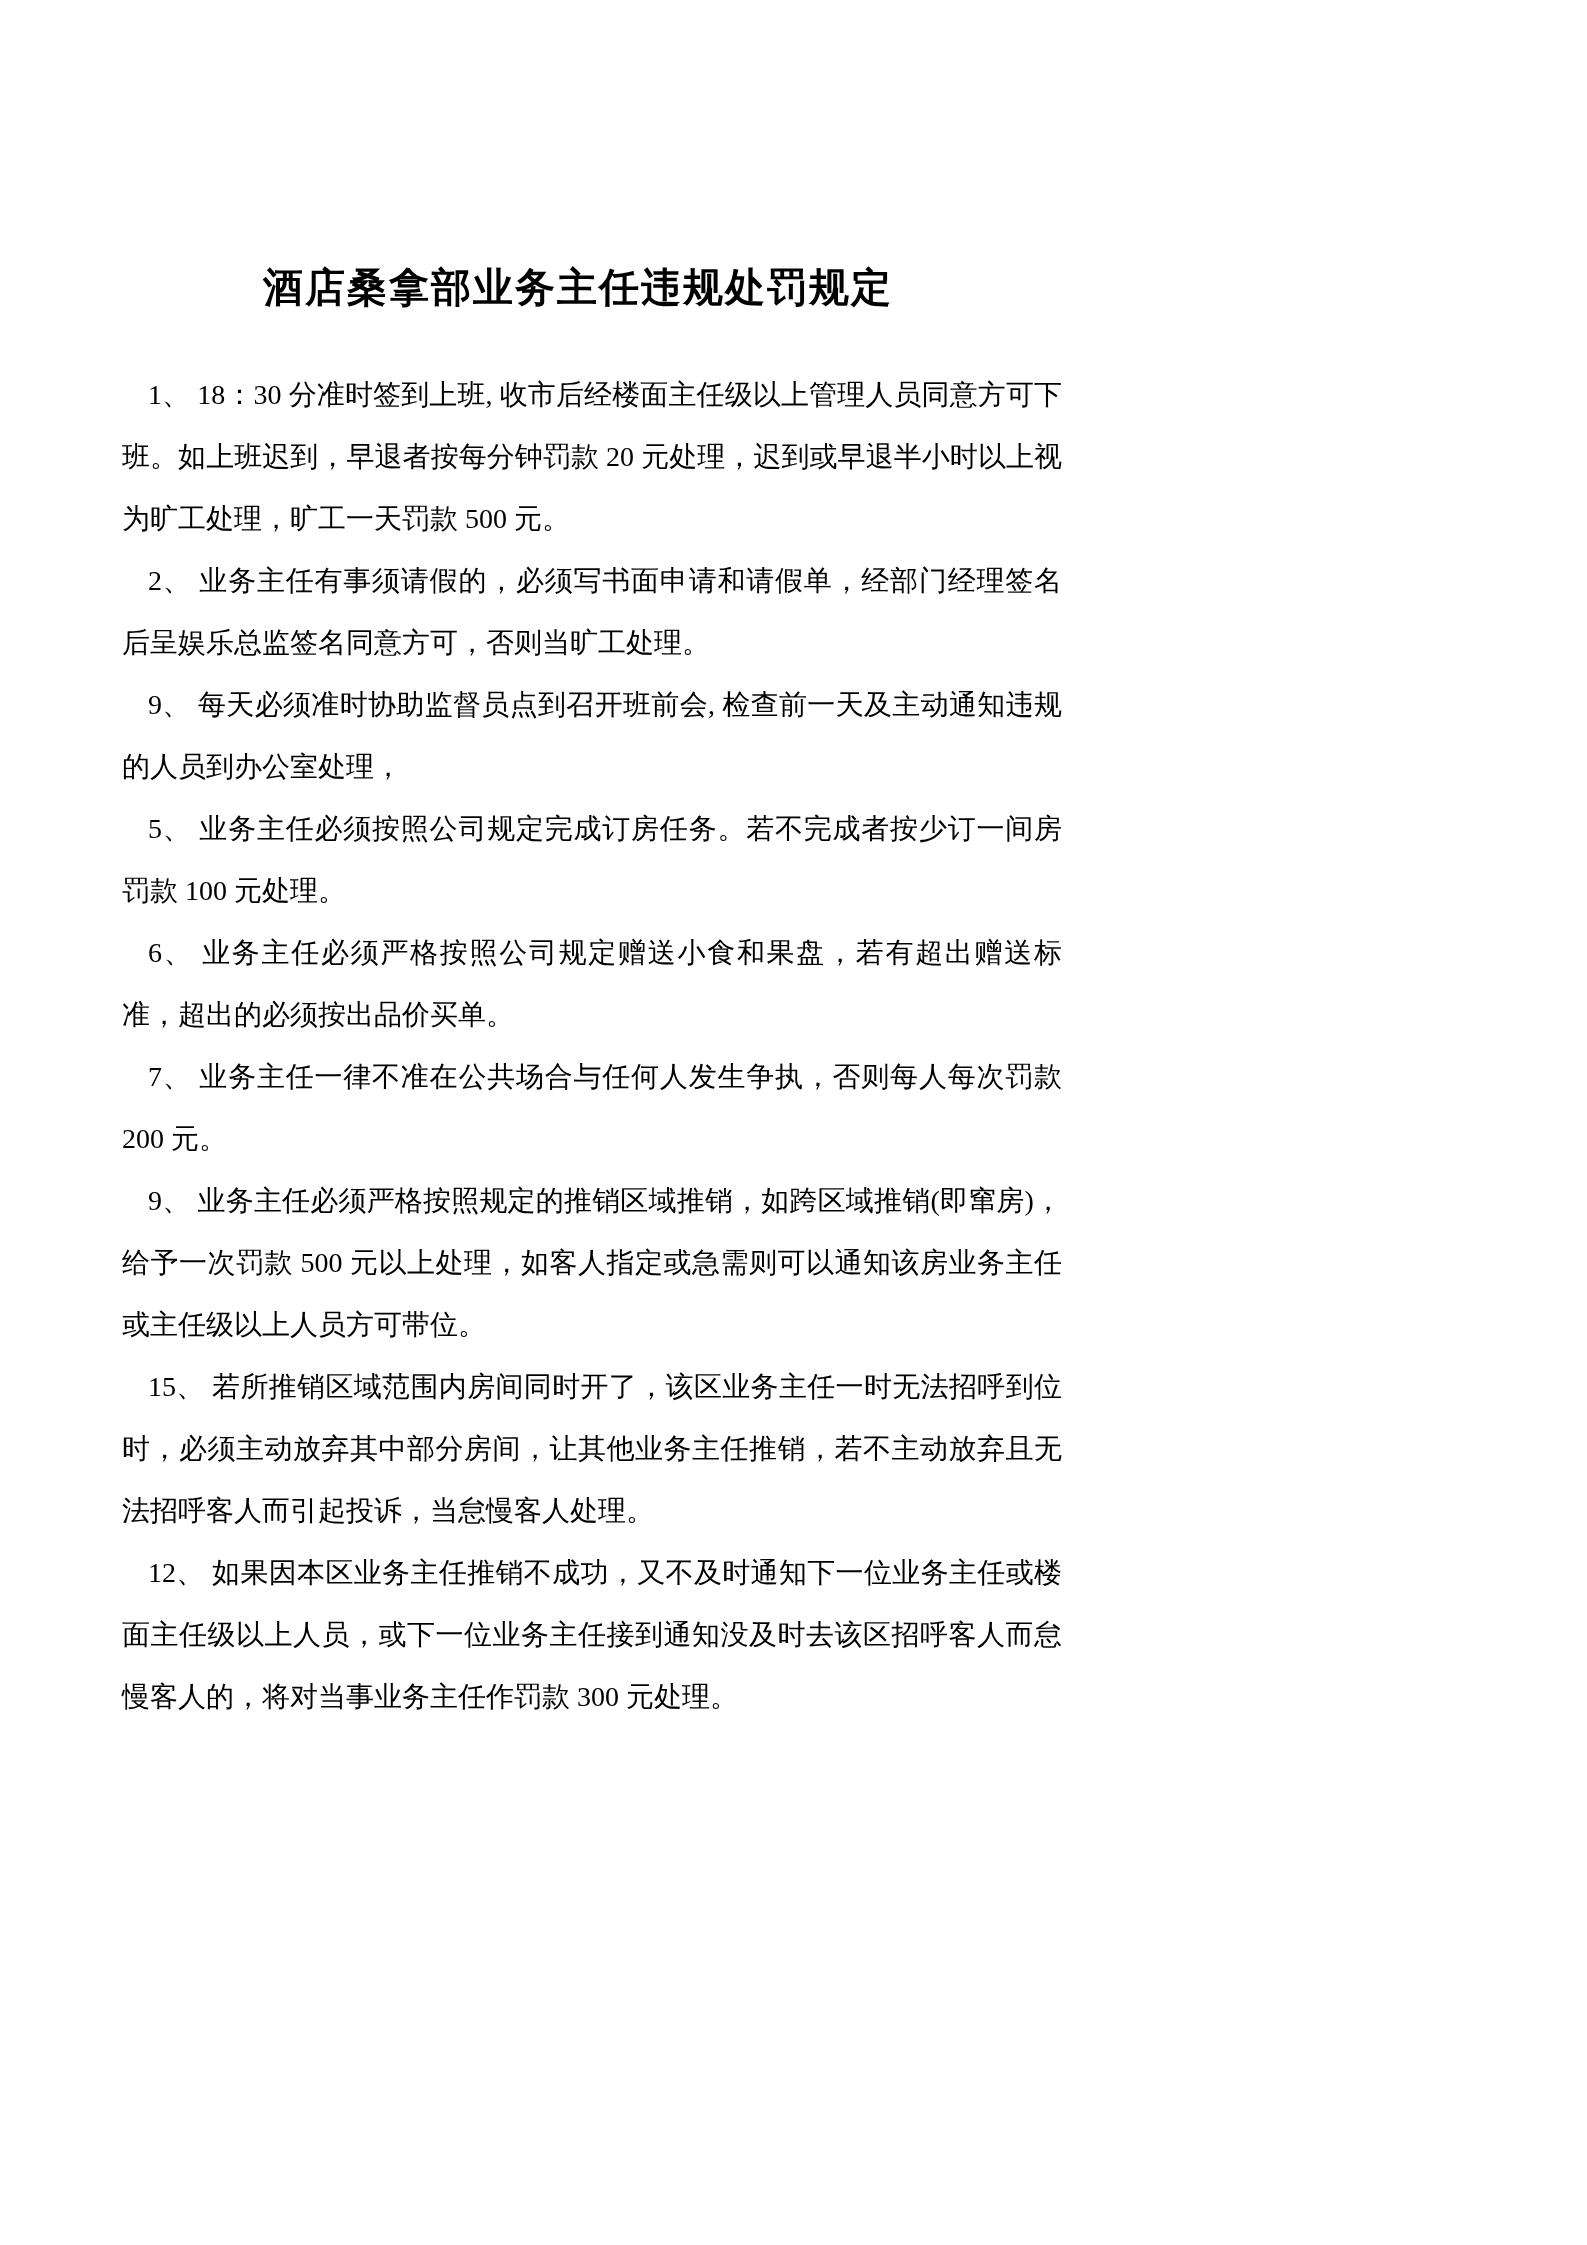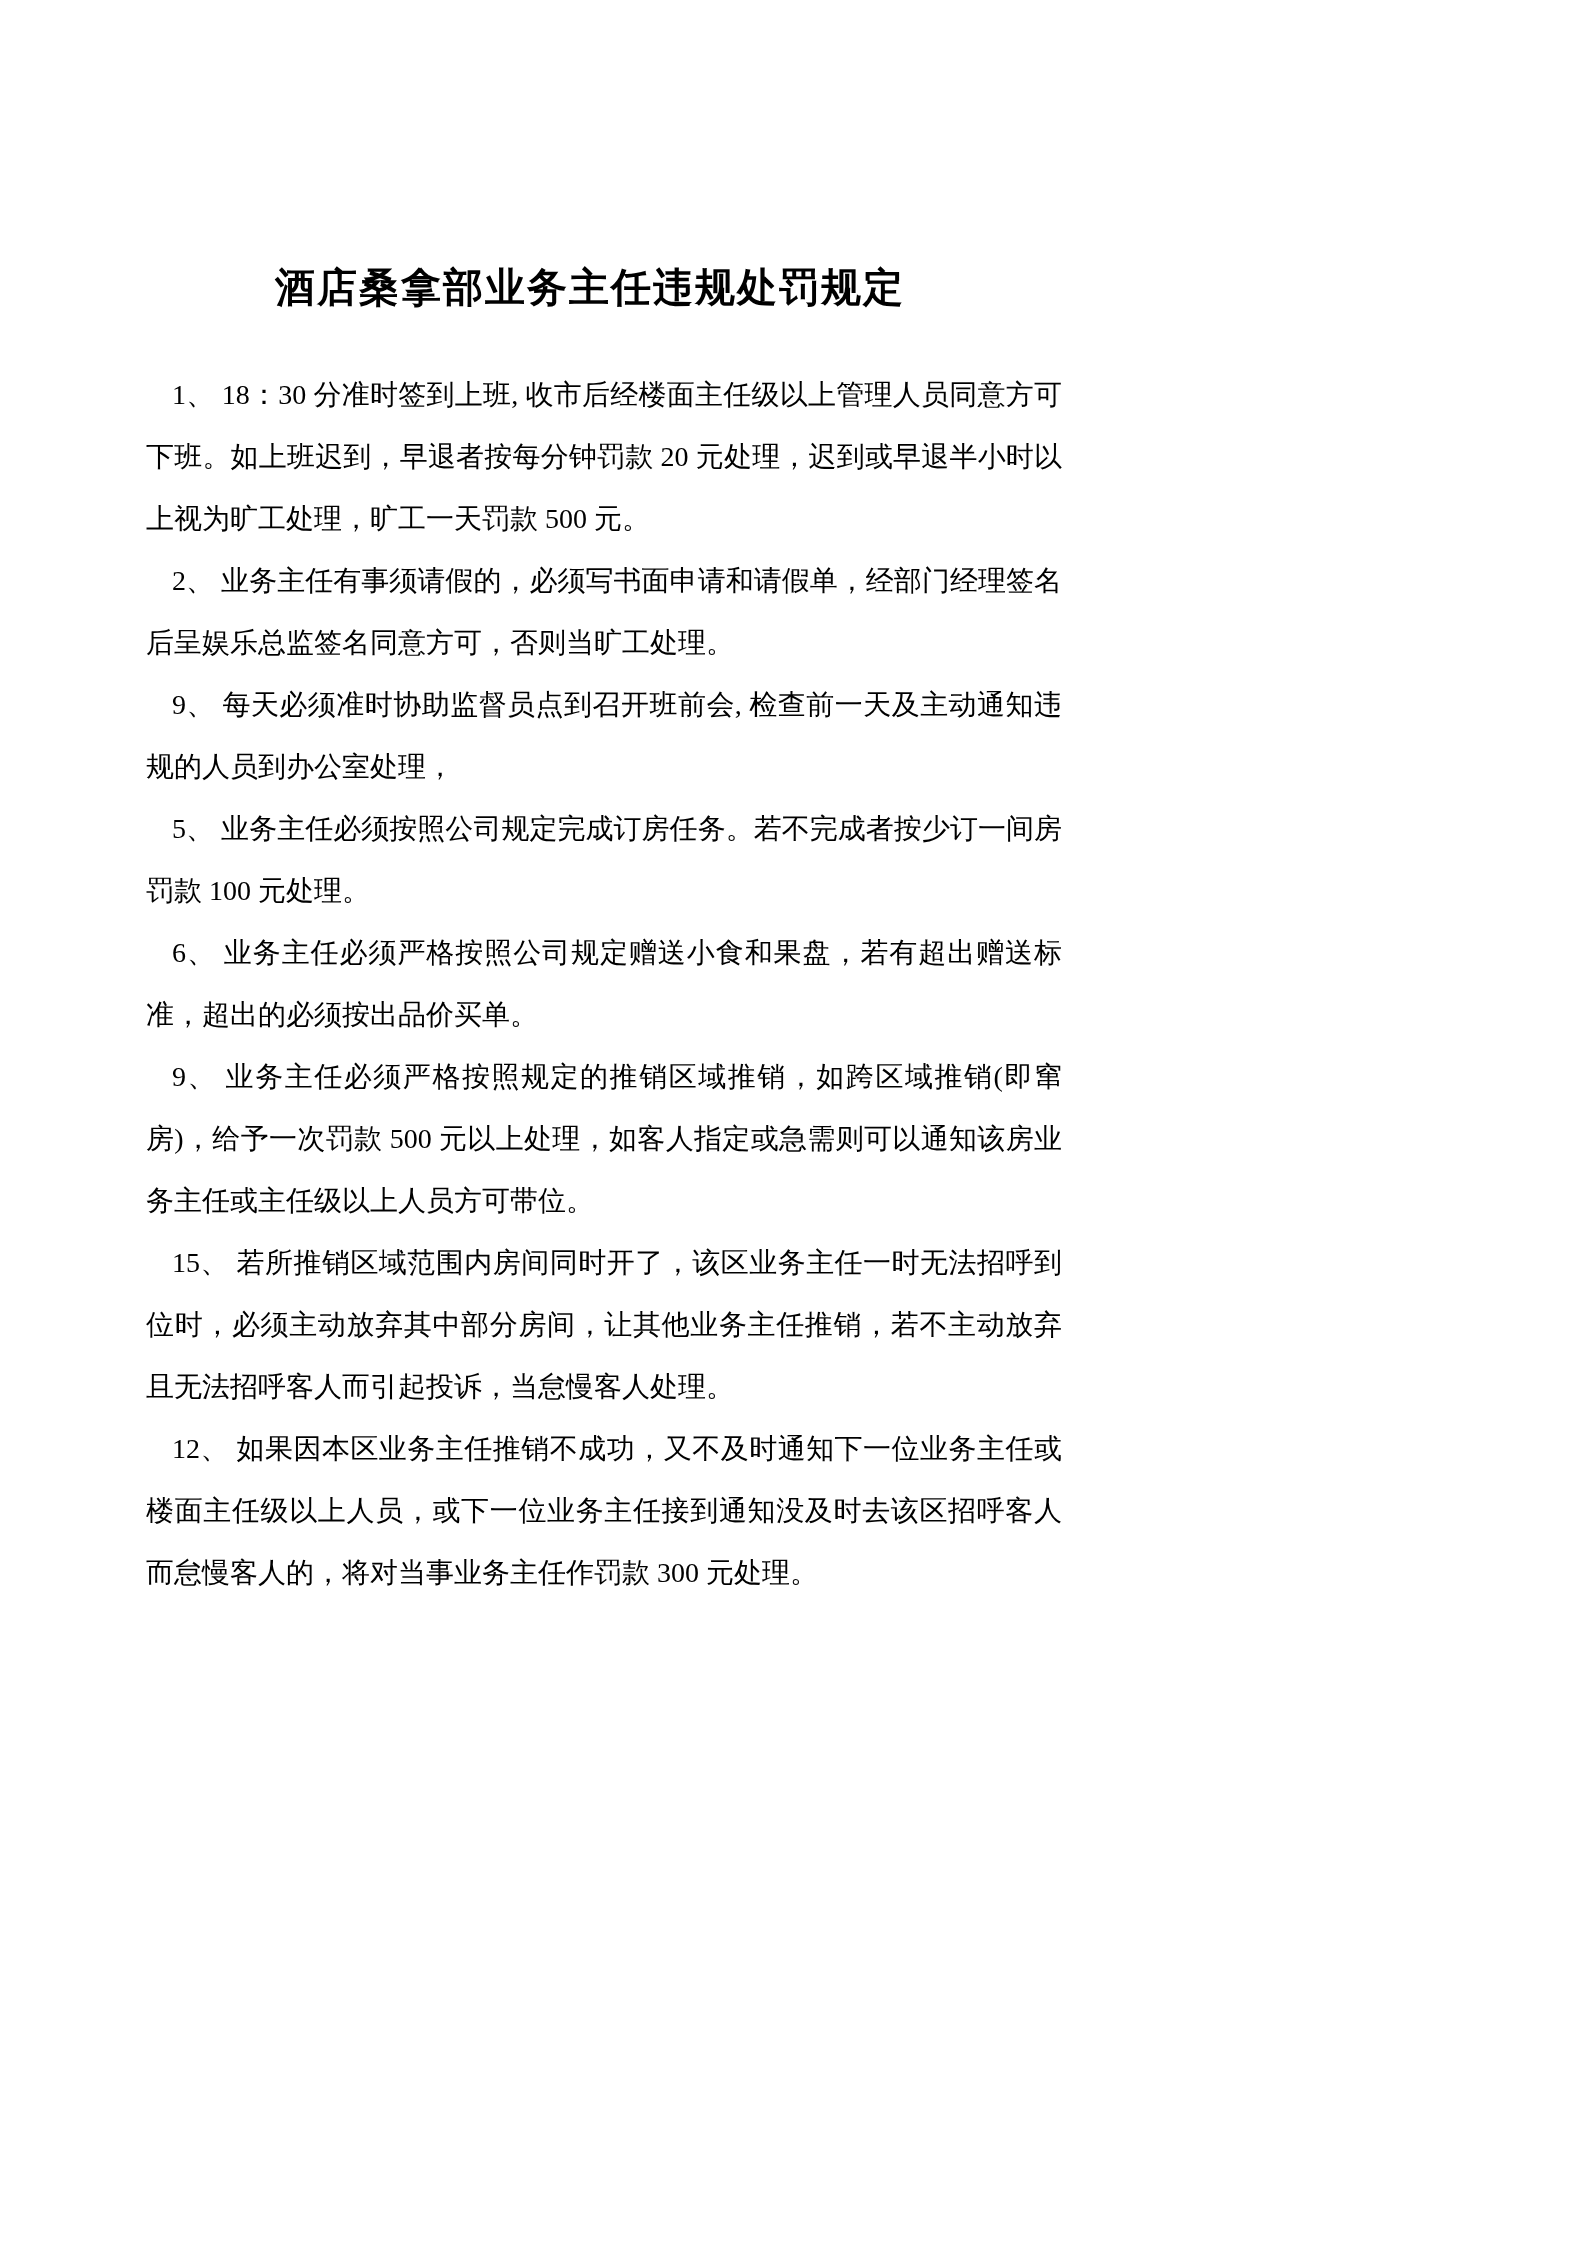--- a/index.html
+++ b/index.html
@@ -10,21 +10,21 @@
   body {
     width: 1587px;
     height: 2245px;
     overflow: hidden;
     color: #000000;
   }
   .page {
     box-sizing: border-box;
     width: 1271px;
     height: 2245px;
-    padding: 262px 209px 0 118px;
+    padding: 262px 209px 0 94px;
     background: #ffffff;
   }
   .doc-title {
     margin: 0 0 52px 0;
     font-family: "Liberation Sans", "DejaVu Sans", sans-serif;
     font-size: 40px;
     font-weight: bold;
     line-height: 50px;
     letter-spacing: 2px;
     text-align: center;
@@ -50,17 +50,18 @@
 
 <div class="page">
   <h1 class="doc-title">酒店桑拿部业务主任违规处罚规定</h1>
 
   <div class="doc-body">
     <p class="para">1、 18：30 分准时签到上班, 收市后经楼面主任级以上管理人员同意方可下班。如上班迟到，早退者按每分钟罚款 20 元处理，迟到或早退半小时以上视为旷工处理，旷工一天罚款 500 元。</p>
     <p class="para">2、 业务主任有事须请假的，必须写书面申请和请假单，经部门经理签名后呈娱乐总监签名同意方可，否则当旷工处理。</p>
     <p class="para">9、 每天必须准时协助监督员点到召开班前会, 检查前一天及主动通知违规的人员到办公室处理，</p>
     <p class="para">5、 业务主任必须按照公司规定完成订房任务。若不完成者按少订一间房罚款 100 元处理。</p>
     <p class="para">6、 业务主任必须严格按照公司规定赠送小食和果盘，若有超出赠送标准，超出的必须按出品价买单。</p>
+    <p class="para">7、 业务主任一律不准在公共场合与任何人发生争执，否则每人每次罚款 200 元。</p>
     <p class="para">9、 业务主任必须严格按照规定的推销区域推销，如跨区域推销(即窜房)，给予一次罚款 500 元以上处理，如客人指定或急需则可以通知该房业务主任或主任级以上人员方可带位。</p>
     <p class="para">15、 若所推销区域范围内房间同时开了，该区业务主任一时无法招呼到位时，必须主动放弃其中部分房间，让其他业务主任推销，若不主动放弃且无法招呼客人而引起投诉，当怠慢客人处理。</p>
     <p class="para">12、 如果因本区业务主任推销不成功，又不及时通知下一位业务主任或楼面主任级以上人员，或下一位业务主任接到通知没及时去该区招呼客人而怠慢客人的，将对当事业务主任作罚款 300 元处理。</p>
   </div>
 </div>
 
 </body></html>

